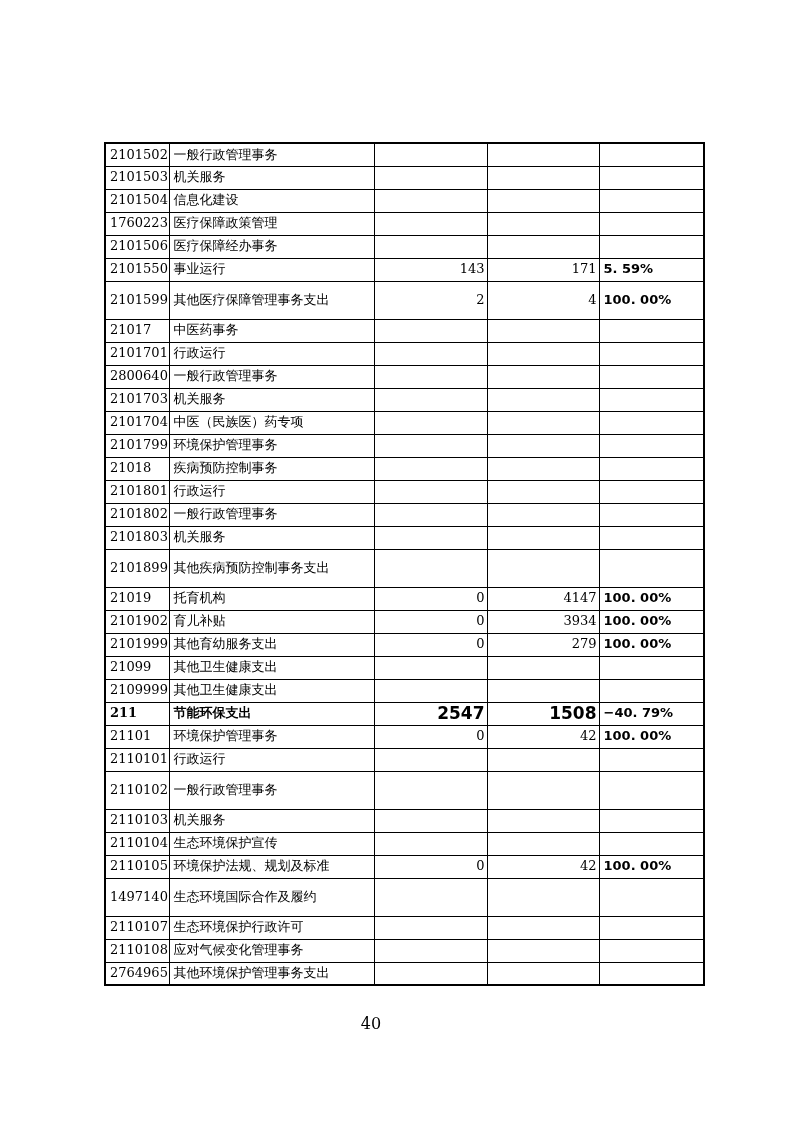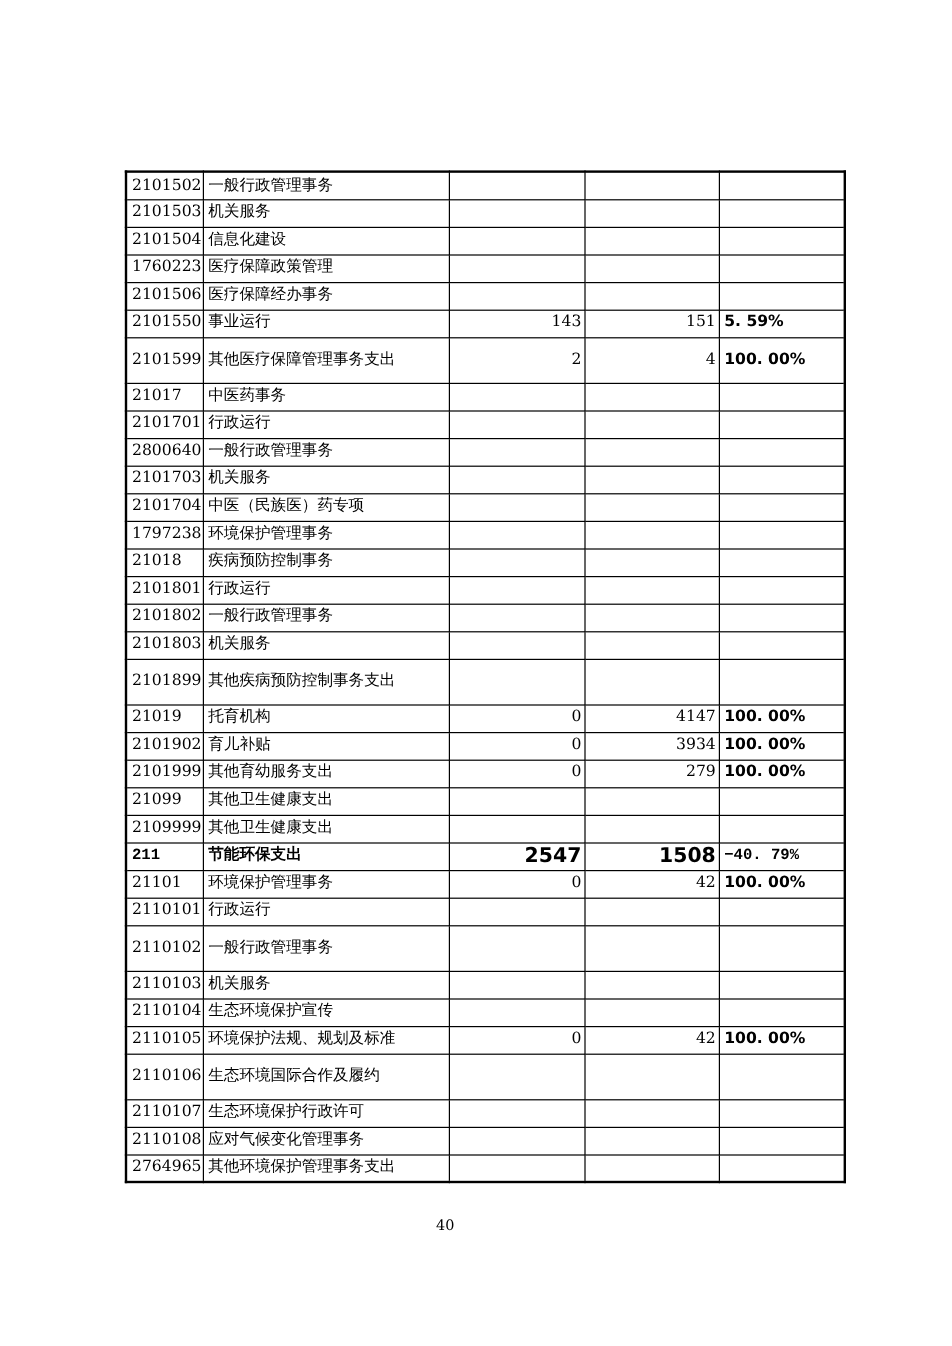--- a/index.html
+++ b/index.html
@@ -50,33 +50,32 @@
   td.pct {
     text-align: left;
     padding-left: 1px;
     padding-right: 1px;
     font-family: "DejaVu Sans", sans-serif;
     font-weight: bold;
     font-size: 12.5px;
   }
   tr.row-bold td {
     font-weight: bold;
-    font-family: Liberation Mono, monospace;
   }
   tr.row-bold td.num {
     font-family: "DejaVu Sans", sans-serif;
     font-size: 17px;
   }
   .page-number {
     position: absolute;
     left: 0;
     top: 1014px;
     width: 742px;
     text-align: center;
-    font-size: 12px;
+    font-size: 16px;
     font-family: "DejaVu Serif", serif;
   }
 </style>
 </head>
 <body>
 
 <div class="page">
 
   <table class="budget">
     <colgroup>
@@ -119,21 +118,21 @@
           <td class="code">2101506</td>
           <td class="name">医疗保障经办事务</td>
           <td class="num"></td>
           <td class="num"></td>
           <td class="pct"></td>
         </tr>
         <tr class="row-normal">
           <td class="code">2101550</td>
           <td class="name">事业运行</td>
           <td class="num">143</td>
-          <td class="num">151</td>
+          <td class="num">171</td>
           <td class="pct">5. 59%</td>
         </tr>
         <tr class="row-tall">
           <td class="code">2101599</td>
           <td class="name">其他医疗保障管理事务支出</td>
           <td class="num">2</td>
           <td class="num">4</td>
           <td class="pct">100. 00%</td>
         </tr>
         <tr class="row-normal">
@@ -165,21 +164,21 @@
           <td class="pct"></td>
         </tr>
         <tr class="row-normal">
           <td class="code">2101704</td>
           <td class="name">中医（民族医）药专项</td>
           <td class="num"></td>
           <td class="num"></td>
           <td class="pct"></td>
         </tr>
         <tr class="row-normal">
-          <td class="code">1797238</td>
+          <td class="code">2101799</td>
           <td class="name">环境保护管理事务</td>
           <td class="num"></td>
           <td class="num"></td>
           <td class="pct"></td>
         </tr>
         <tr class="row-normal">
           <td class="code">21018</td>
           <td class="name">疾病预防控制事务</td>
           <td class="num"></td>
           <td class="num"></td>
@@ -291,21 +290,21 @@
           <td class="pct"></td>
         </tr>
         <tr class="row-normal">
           <td class="code">2110105</td>
           <td class="name">环境保护法规、规划及标准</td>
           <td class="num">0</td>
           <td class="num">42</td>
           <td class="pct">100. 00%</td>
         </tr>
         <tr class="row-tall">
-          <td class="code">2110106</td>
+          <td class="code">1497140</td>
           <td class="name">生态环境国际合作及履约</td>
           <td class="num"></td>
           <td class="num"></td>
           <td class="pct"></td>
         </tr>
         <tr class="row-normal">
           <td class="code">2110107</td>
           <td class="name">生态环境保护行政许可</td>
           <td class="num"></td>
           <td class="num"></td>

